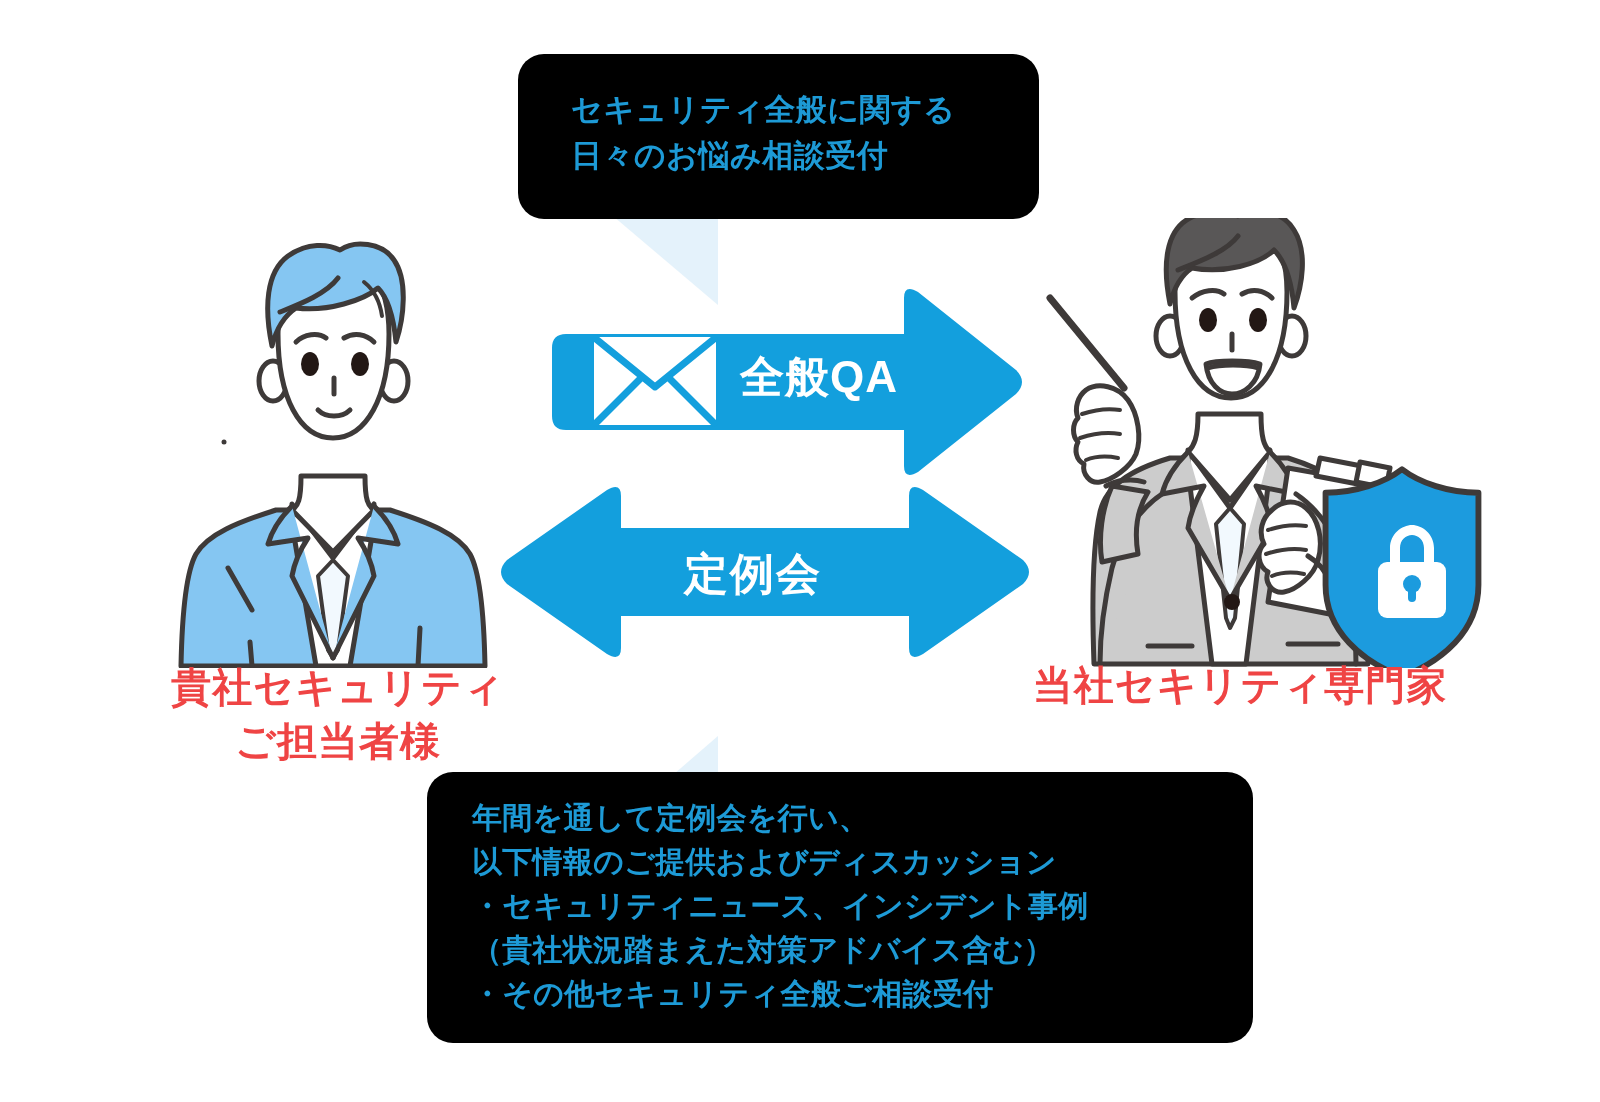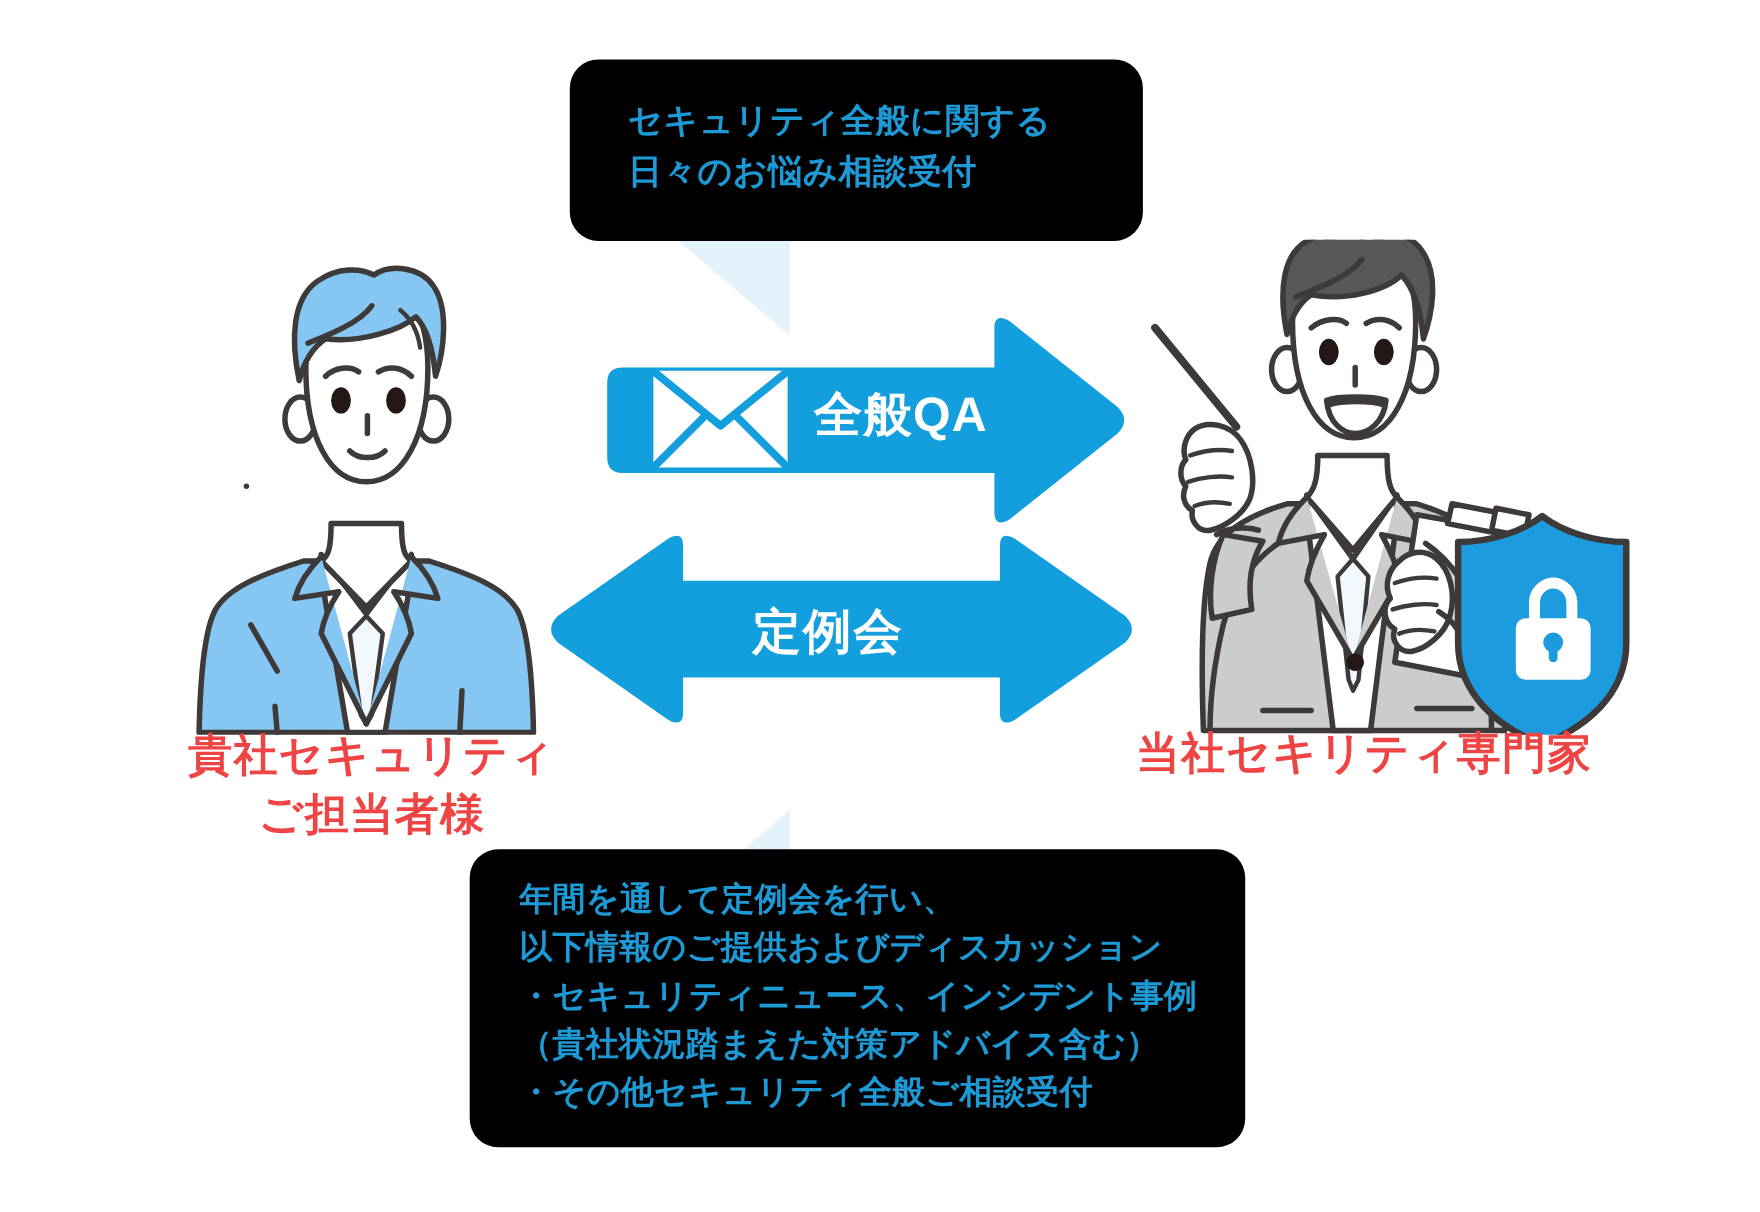--- a/index.html
+++ b/index.html
@@ -40,21 +40,21 @@
     position: absolute;
     left: 53px;
     top: 33px;
     font-size: 31px;
     line-height: 46px;
     letter-spacing: 0.5px;
   }
   #bubble-bottom {
     left: 427px;
     top: 772px;
-    width: 705px;
+    width: 826px;
     height: 271px;
   }
   #bubble-bottom .bubble-text {
     position: absolute;
     left: 45px;
     top: 24px;
     font-size: 30px;
     line-height: 44px;
     letter-spacing: 0.3px;
   }

